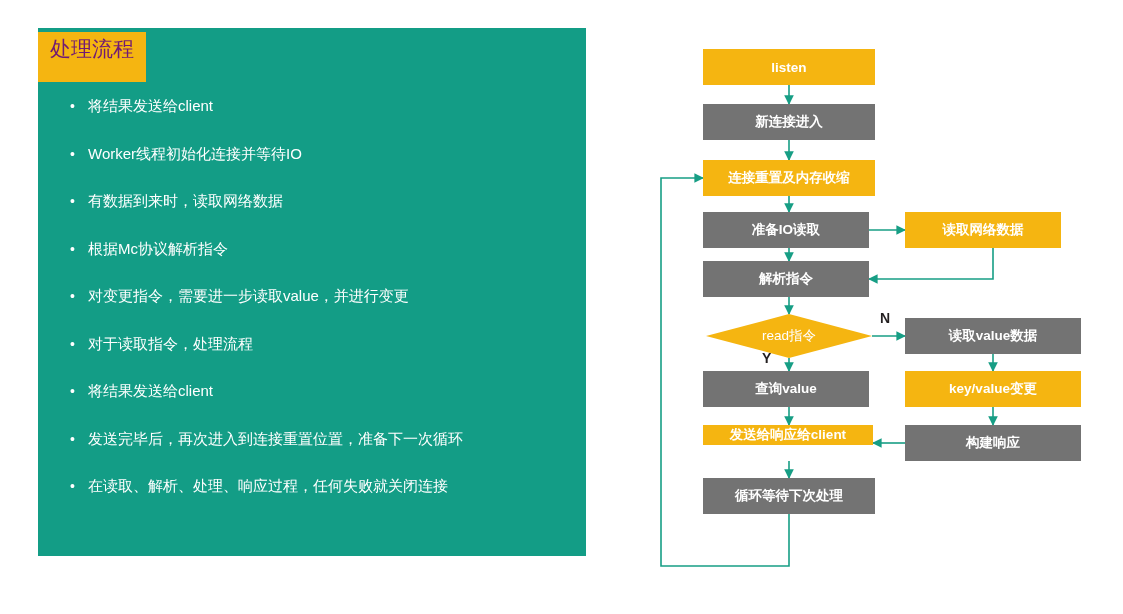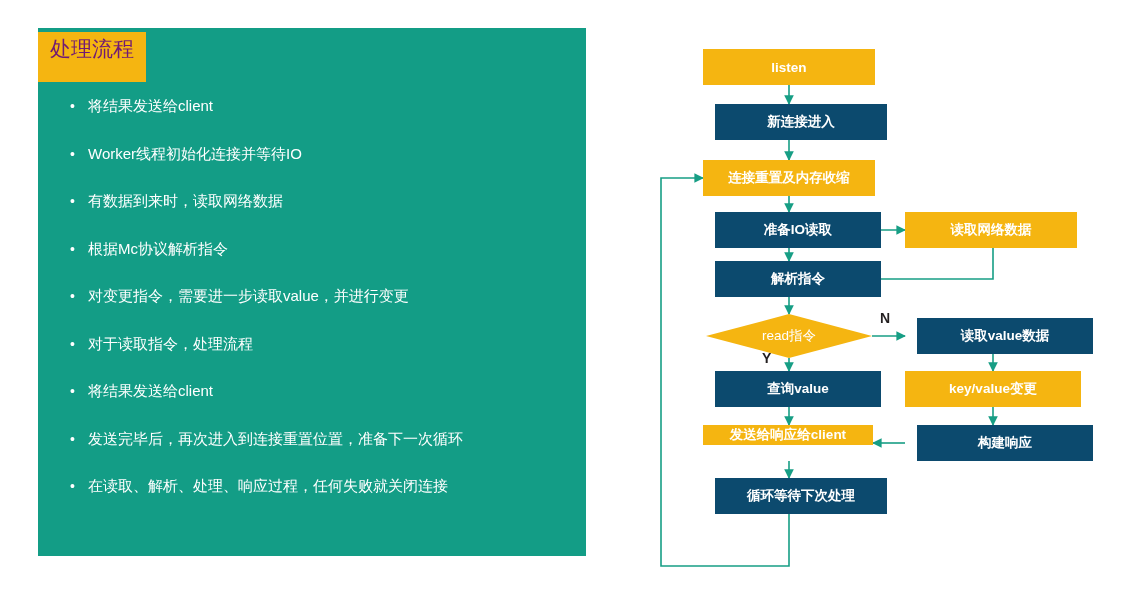--- a/index.html
+++ b/index.html
@@ -74,21 +74,21 @@
     color: #ffffff;
     font-size: 13.5px;
     display: flex;
     align-items: center;
     justify-content: center;
     text-align: center;
     box-sizing: border-box;
     white-space: nowrap;
     font-weight: bold;
   }
-  .green { background: #0c4a6e; margin-left: 12px; }
+  .green { background: #737373; }
   .yellow { background: #f5b511; }
 
   .diamond-wrap {
     position: absolute;
     width: 166px;
     height: 44px;
   }
   .diamond-shape {
     position: absolute;
     left: 0; top: 0;
@@ -217,21 +217,21 @@
   </div>
 
   <div class="node yellow" style="left:117px; top:160px; width:172px; height:36px;">
     <span>连接重置及内存收缩</span>
   </div>
 
   <div class="node green" style="left:117px; top:212px; width:166px; height:36px;">
     <span>准备IO读取</span>
   </div>
 
-  <div class="node yellow" style="left:319px; top:212px; width:172px; height:36px;">
+  <div class="node yellow" style="left:319px; top:212px; width:156px; height:36px;">
     <span>读取网络数据</span>
   </div>
 
   <div class="node green" style="left:117px; top:261px; width:166px; height:36px;">
     <span>解析指令</span>
   </div>
 
   <div class="diamond-wrap" style="left:120px; top:314px;">
     <div class="diamond-shape"></div>
     <div class="diamond-label">read指令</div>

